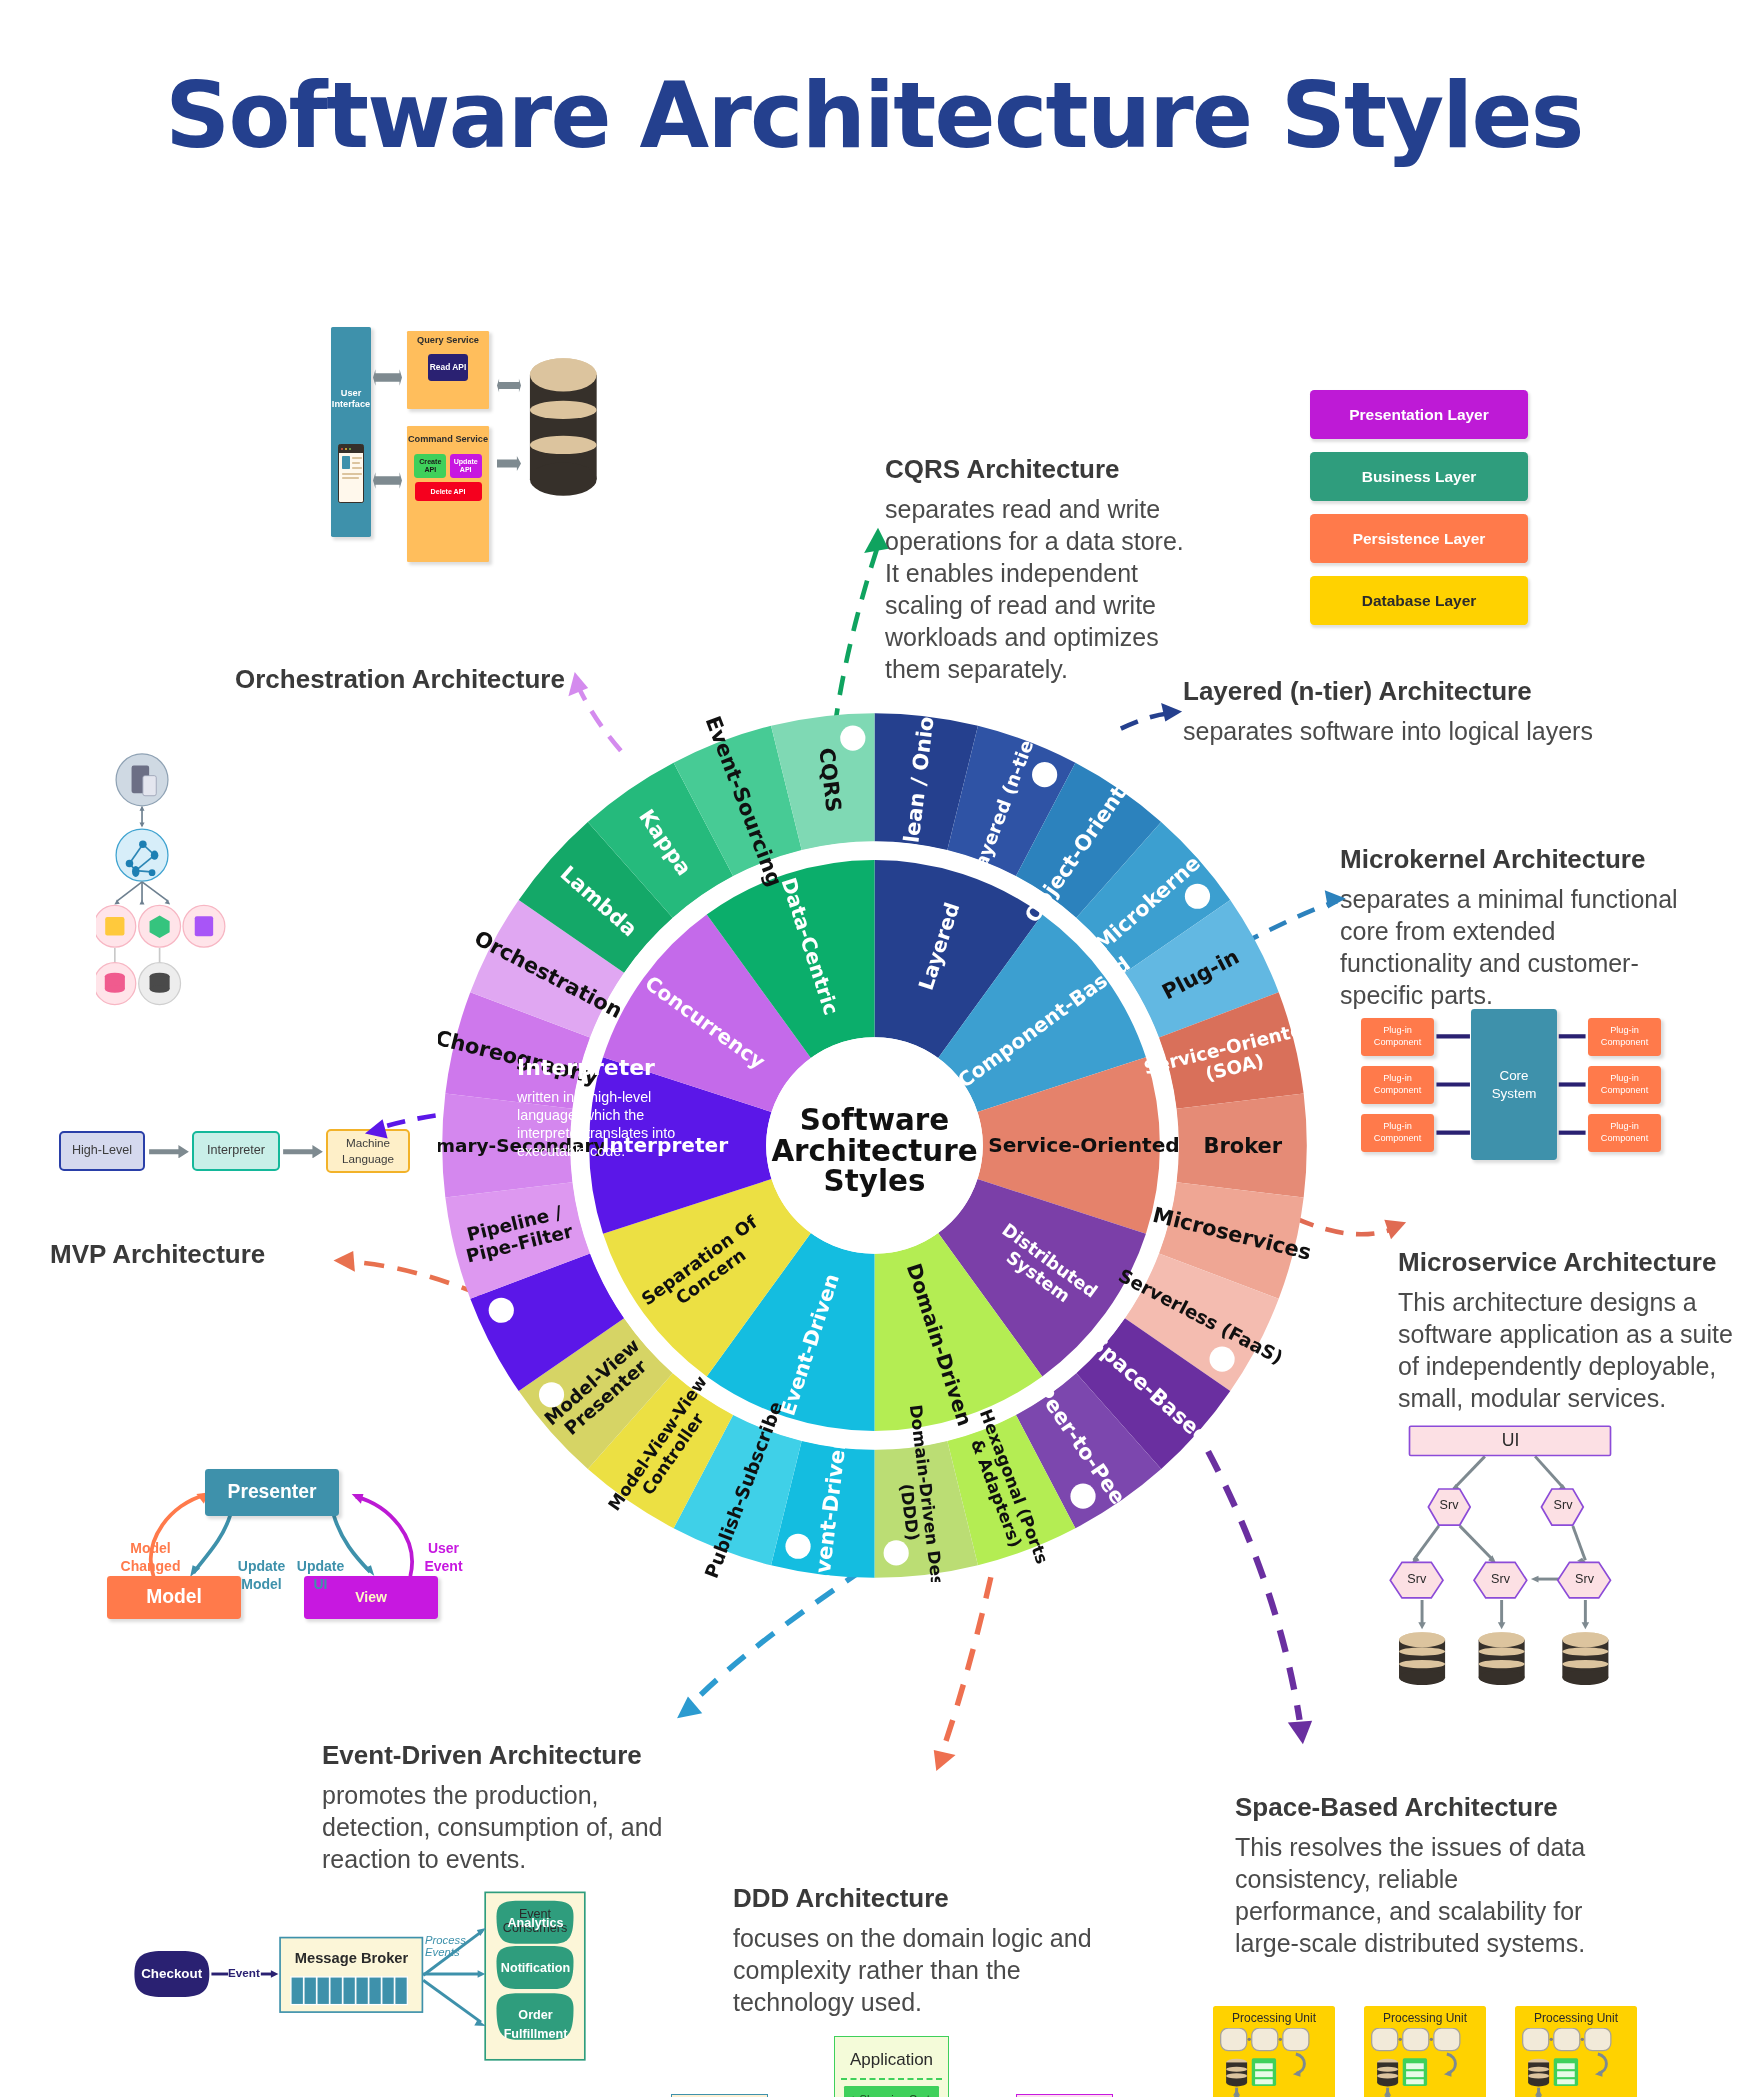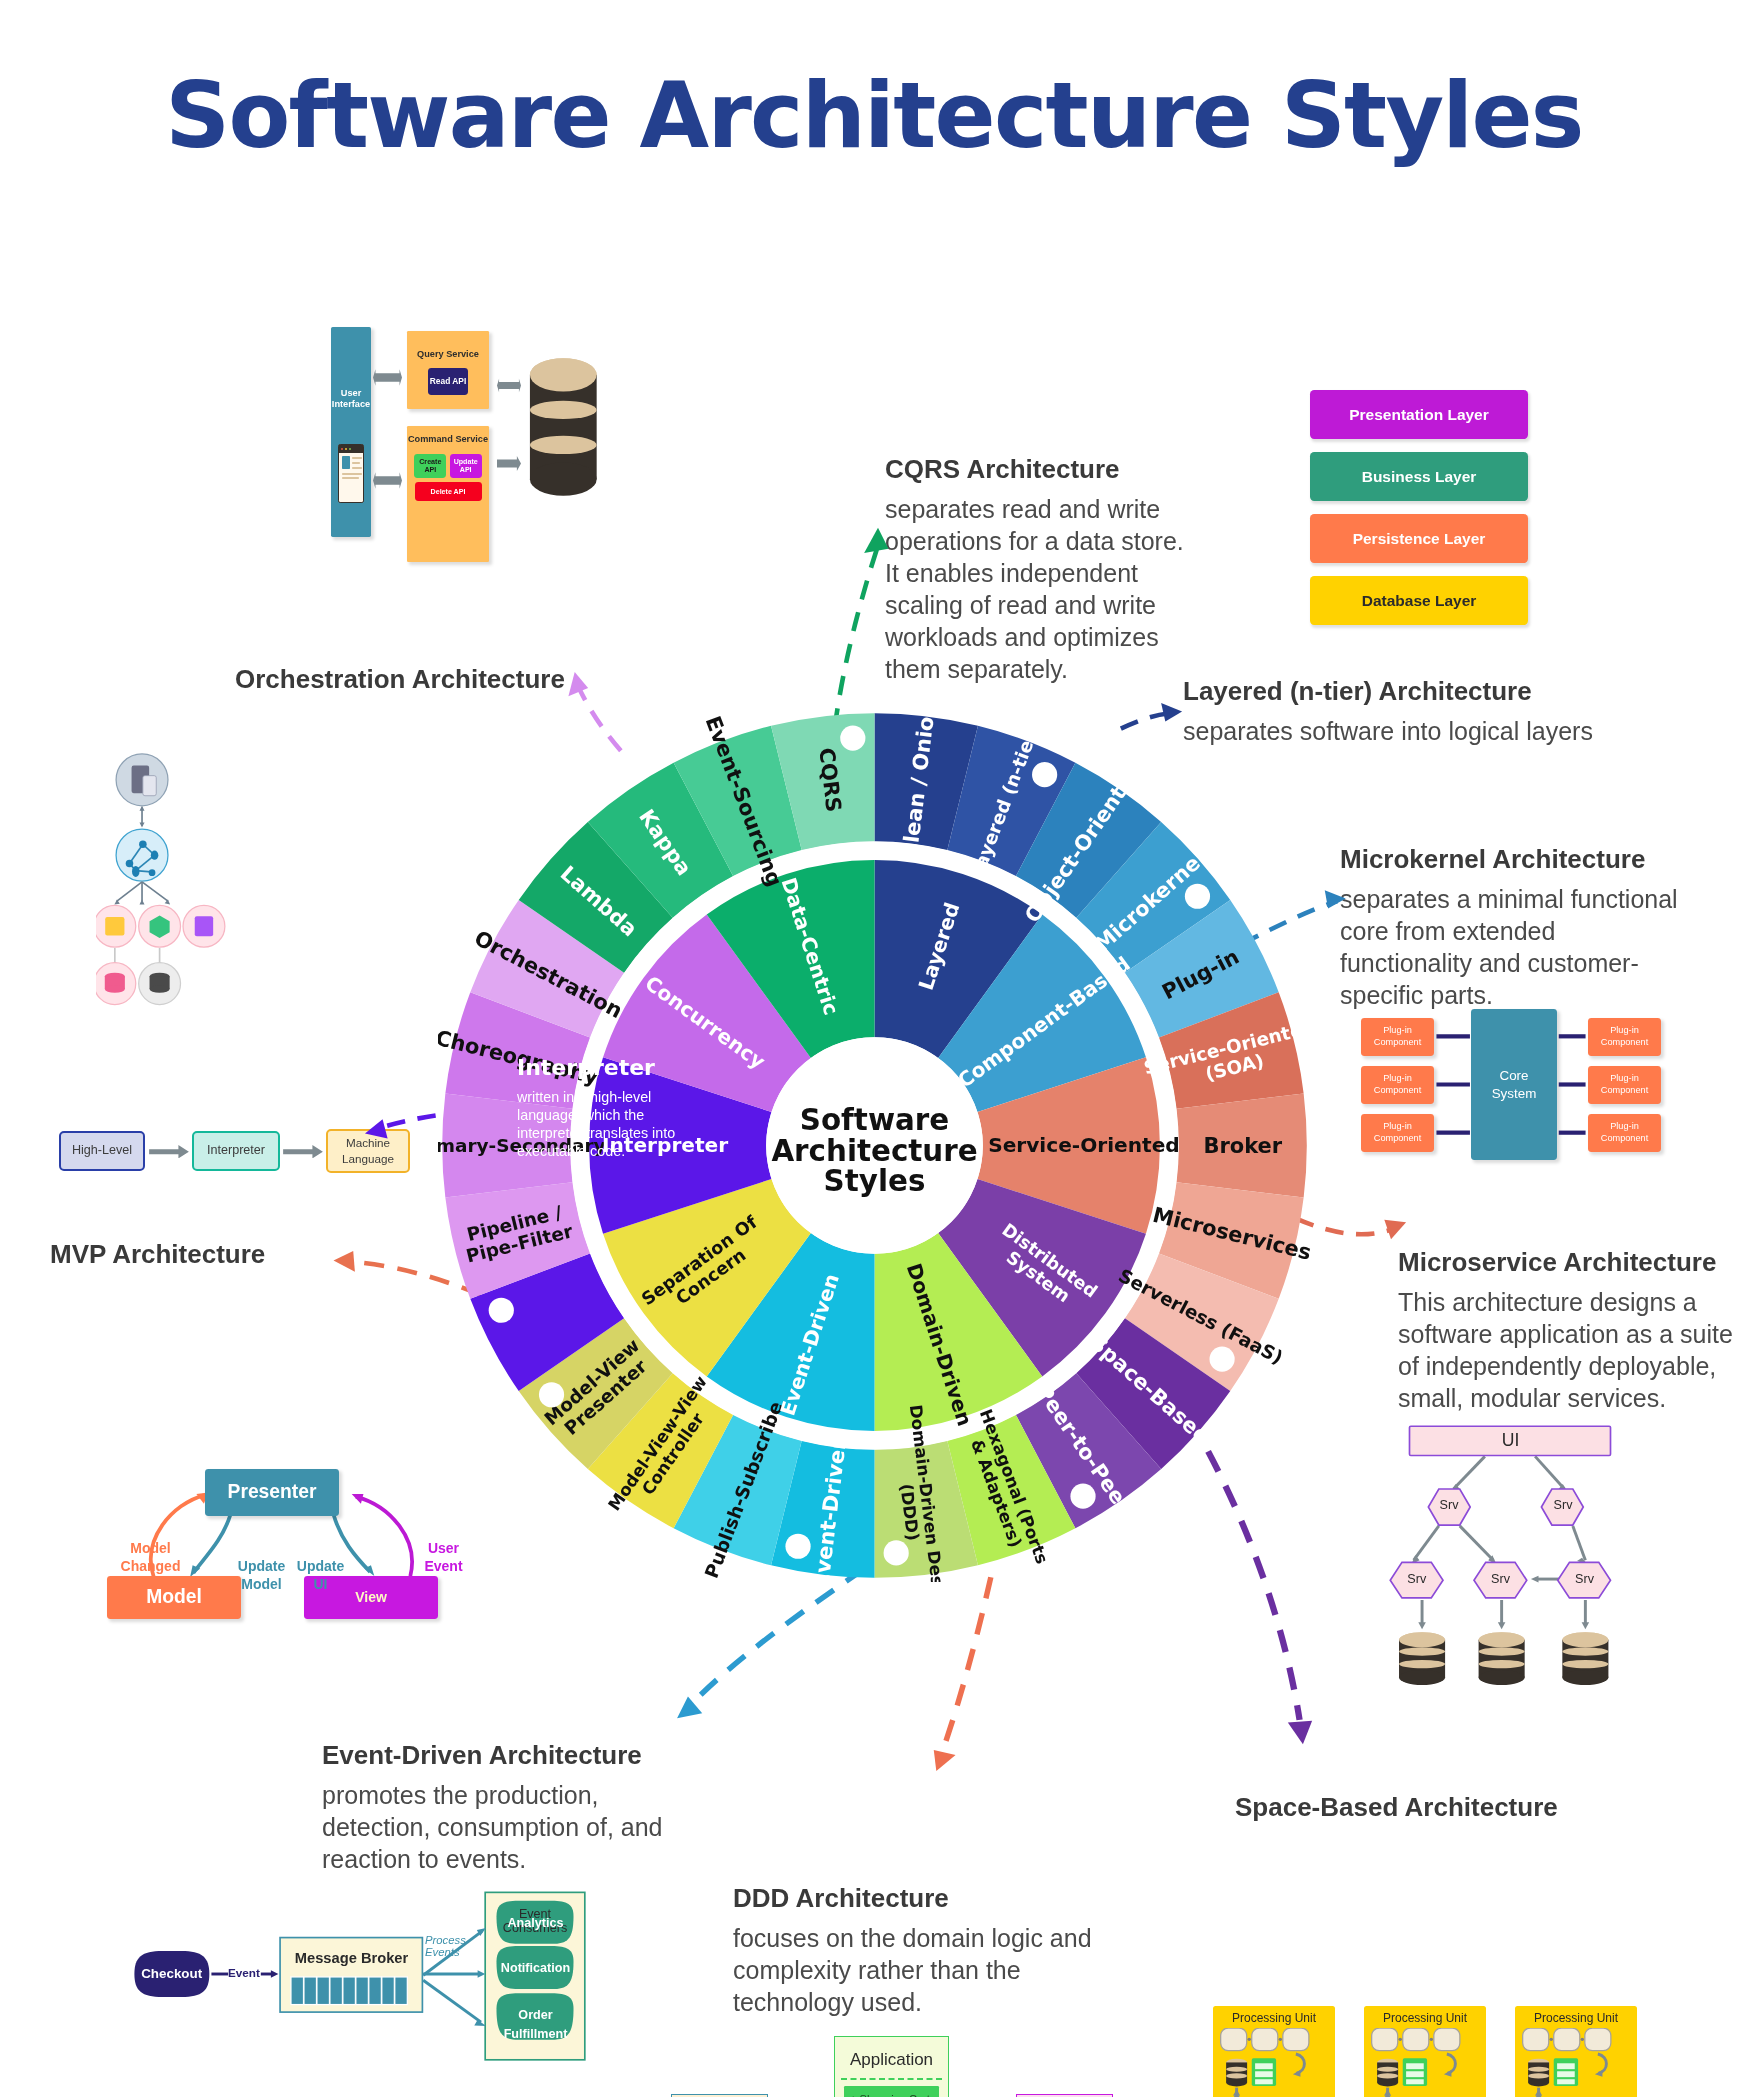--- a/index.html
+++ b/index.html
@@ -63,21 +63,21 @@
   </div>
 
   <svg class="abs" style="left:42px; top:42px;" width="29" height="25" viewBox="0 0 70 60">
     <path d="M6 20 L6 10 L0 30 L6 50 L6 40 L64 40 L64 50 L70 30 L64 10 L64 20 Z" fill="#7E8A90"></path>
   </svg>
 
   <svg class="abs" style="left:42px; top:145px;" width="29" height="25" viewBox="0 0 70 60">
     <path d="M6 20 L6 10 L0 30 L6 50 L6 40 L64 40 L64 50 L70 30 L64 10 L64 20 Z" fill="#7E8A90"></path>
   </svg>
 
-  <div class="bx shadowbox" style="left:76px; top:8.4px; width:82px; height:78px; background:#FFBE5C; border-radius:1.3px; flex-direction:column; justify-content:flex-start; padding-top:18px;">
+  <div class="bx shadowbox" style="left:76px; top:8.4px; width:82px; height:78px; background:#FFBE5C; border-radius:1.3px; flex-direction:column; justify-content:flex-start; padding-top:4px;">
     <div style="font-size:9.2px; color:#2e2e2e; font-weight:600;">Query Service</div>
     <div class="bx" style="position:relative; margin-top:8.4px; width:40px; height:27px; background:#2A2172; color:#fff; font-size:8.4px; font-weight:600;">
       <span>Read API</span>
     </div>
   </div>
 
   <div class="bx shadowbox" style="left:76px; top:103px; width:82px; height:136px; background:#FFBE5C; border-radius:1.3px; flex-direction:column; justify-content:flex-start; padding-top:8.4px;">
     <div style="font-size:9.2px; color:#2e2e2e; font-weight:600;">Command Service</div>
     <div style="position:relative; display:flex; gap:3.4px; margin-top:9.2px;">
       <div class="bx" style="position:relative; width:32px; height:24px; background:#3FD05B; color:#1a1a1a; font-size:7.1px; font-weight:600;">
@@ -157,20 +157,21 @@
   <div class="ann-b">promotes the production, detection, consumption of, and reaction to events.</div>
 </div>
 
 <div class="abs" style="left:733px; top:1884px; width:365px;">
   <div class="ann-h">DDD Architecture</div>
   <div class="ann-b">focuses on the domain logic and complexity rather than the technology used.</div>
 </div>
 
 <div class="abs" style="left:1235px; top:1793px; width:365px;">
   <div class="ann-h">Space-Based Architecture</div>
+  <div class="ann-b">This resolves the issues of data consistency, reliable performance, and scalability for large-scale distributed systems.</div>
 </div>
 
 <div class="abs" style="left:96px; top:751px; width:159px; height:302px;">
   <svg width="159" height="302" viewBox="0 0 380 720">
     <g>
       <ellipse cx="110" cy="68" rx="62" ry="62" fill="#CFD9E3" stroke="#8FA2B4" stroke-width="3"></ellipse>
       <rect x="85" y="34" width="42" height="66" rx="5" fill="#6C6F85"></rect>
       <rect x="112" y="58" width="32" height="48" rx="5" fill="#E4E6EF" stroke="#9aa0b4" stroke-width="2"></rect>
     </g>
     <line x1="110" y1="134" x2="110" y2="178" stroke="#6E8090" stroke-width="4"></line>

